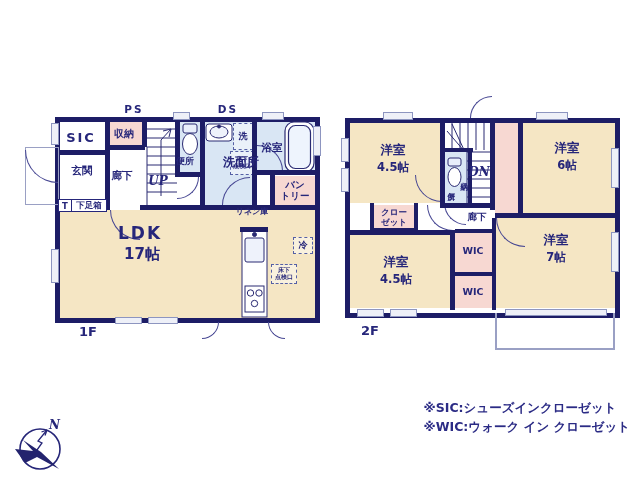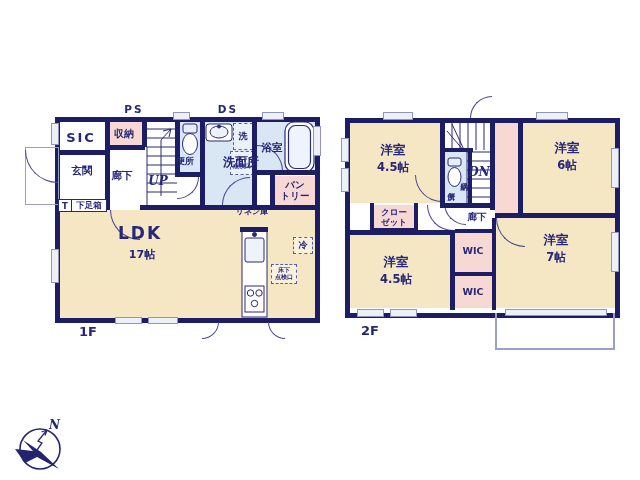--- a/index.html
+++ b/index.html
@@ -108,21 +108,21 @@
   <span class="lbl" style="left:82px;top:170px;font-size:10.5px">玄関</span>
   <span class="lbl" style="left:122px;top:175px;font-size:10.5px">廊下</span>
   <span class="lbl ital" style="left:158px;top:181px;font-size:12px">UP</span>
   <span class="lbl" style="left:185px;top:161px;font-size:9px">便所</span>
   <span class="lbl" style="left:241px;top:162px;font-size:12px">洗面所</span>
   <span class="lbl" style="left:272px;top:147px;font-size:10.5px">浴室</span>
   <span class="lbl" style="left:295px;top:185px;font-size:9.5px">バン</span>
   <span class="lbl" style="left:295px;top:196px;font-size:9.5px">トリー</span>
   <span class="lbl" style="left:252px;top:212px;font-size:8px">リネン庫</span>
   <span class="lbl" style="left:140px;top:233px;font-size:17px;letter-spacing:2px">LDK</span>
-  <span class="lbl" style="left:142px;top:254px;font-size:11px">17帖</span>
+  <span class="lbl" style="left:142px;top:254px;font-size:15px">17帖</span>
   <span class="lbl" style="left:88px;top:331px;font-size:13px">1F</span>
 
   <div class="plan" style="left:345px;top:118px;width:275px;height:200px"></div>
 
   <div class="f cream" style="left:350px;top:123px;width:90px;height:80px"></div>
   <div class="f cream" style="left:523px;top:123px;width:92px;height:90px"></div>
   <div class="f pink" style="left:495px;top:123px;width:23px;height:90px"></div>
   <div class="f blue" style="left:445px;top:152px;width:23px;height:51px"></div>
   <div class="f pink" style="left:374px;top:205px;width:40px;height:23px"></div>
   <div class="f cream" style="left:350px;top:235px;width:100px;height:73px"></div>
@@ -229,14 +229,18 @@
 
   <svg style="left:10px;top:416px" width="60" height="62">
     <circle cx="30" cy="33" r="20" stroke="#262678" stroke-width="1.6" fill="none"></circle>
     <path d="M22 41L32 27L28 25L37 14" stroke="#262678" stroke-width="1.3" fill="none"></path>
     <path d="M37 14L31.5 16M37 14L35 19.5" stroke="#262678" stroke-width="1.3" fill="none"></path>
     <path d="M5 33L23 35L13 24L31 36L49 53L27 41L15 47Z" fill="#23236e"></path>
     <text x="39" y="13" font-size="12" font-style="italic" font-weight="bold" fill="#262678" font-family="DejaVu Serif, serif">N</text>
   </svg>
 
 
+  <div class="notes">
+    <div>※SIC:シューズインクローゼット</div>
+    <div>※WIC:ウォーク イン クローゼット</div>
+  </div>
 
 </div>
 
 </body></html>

